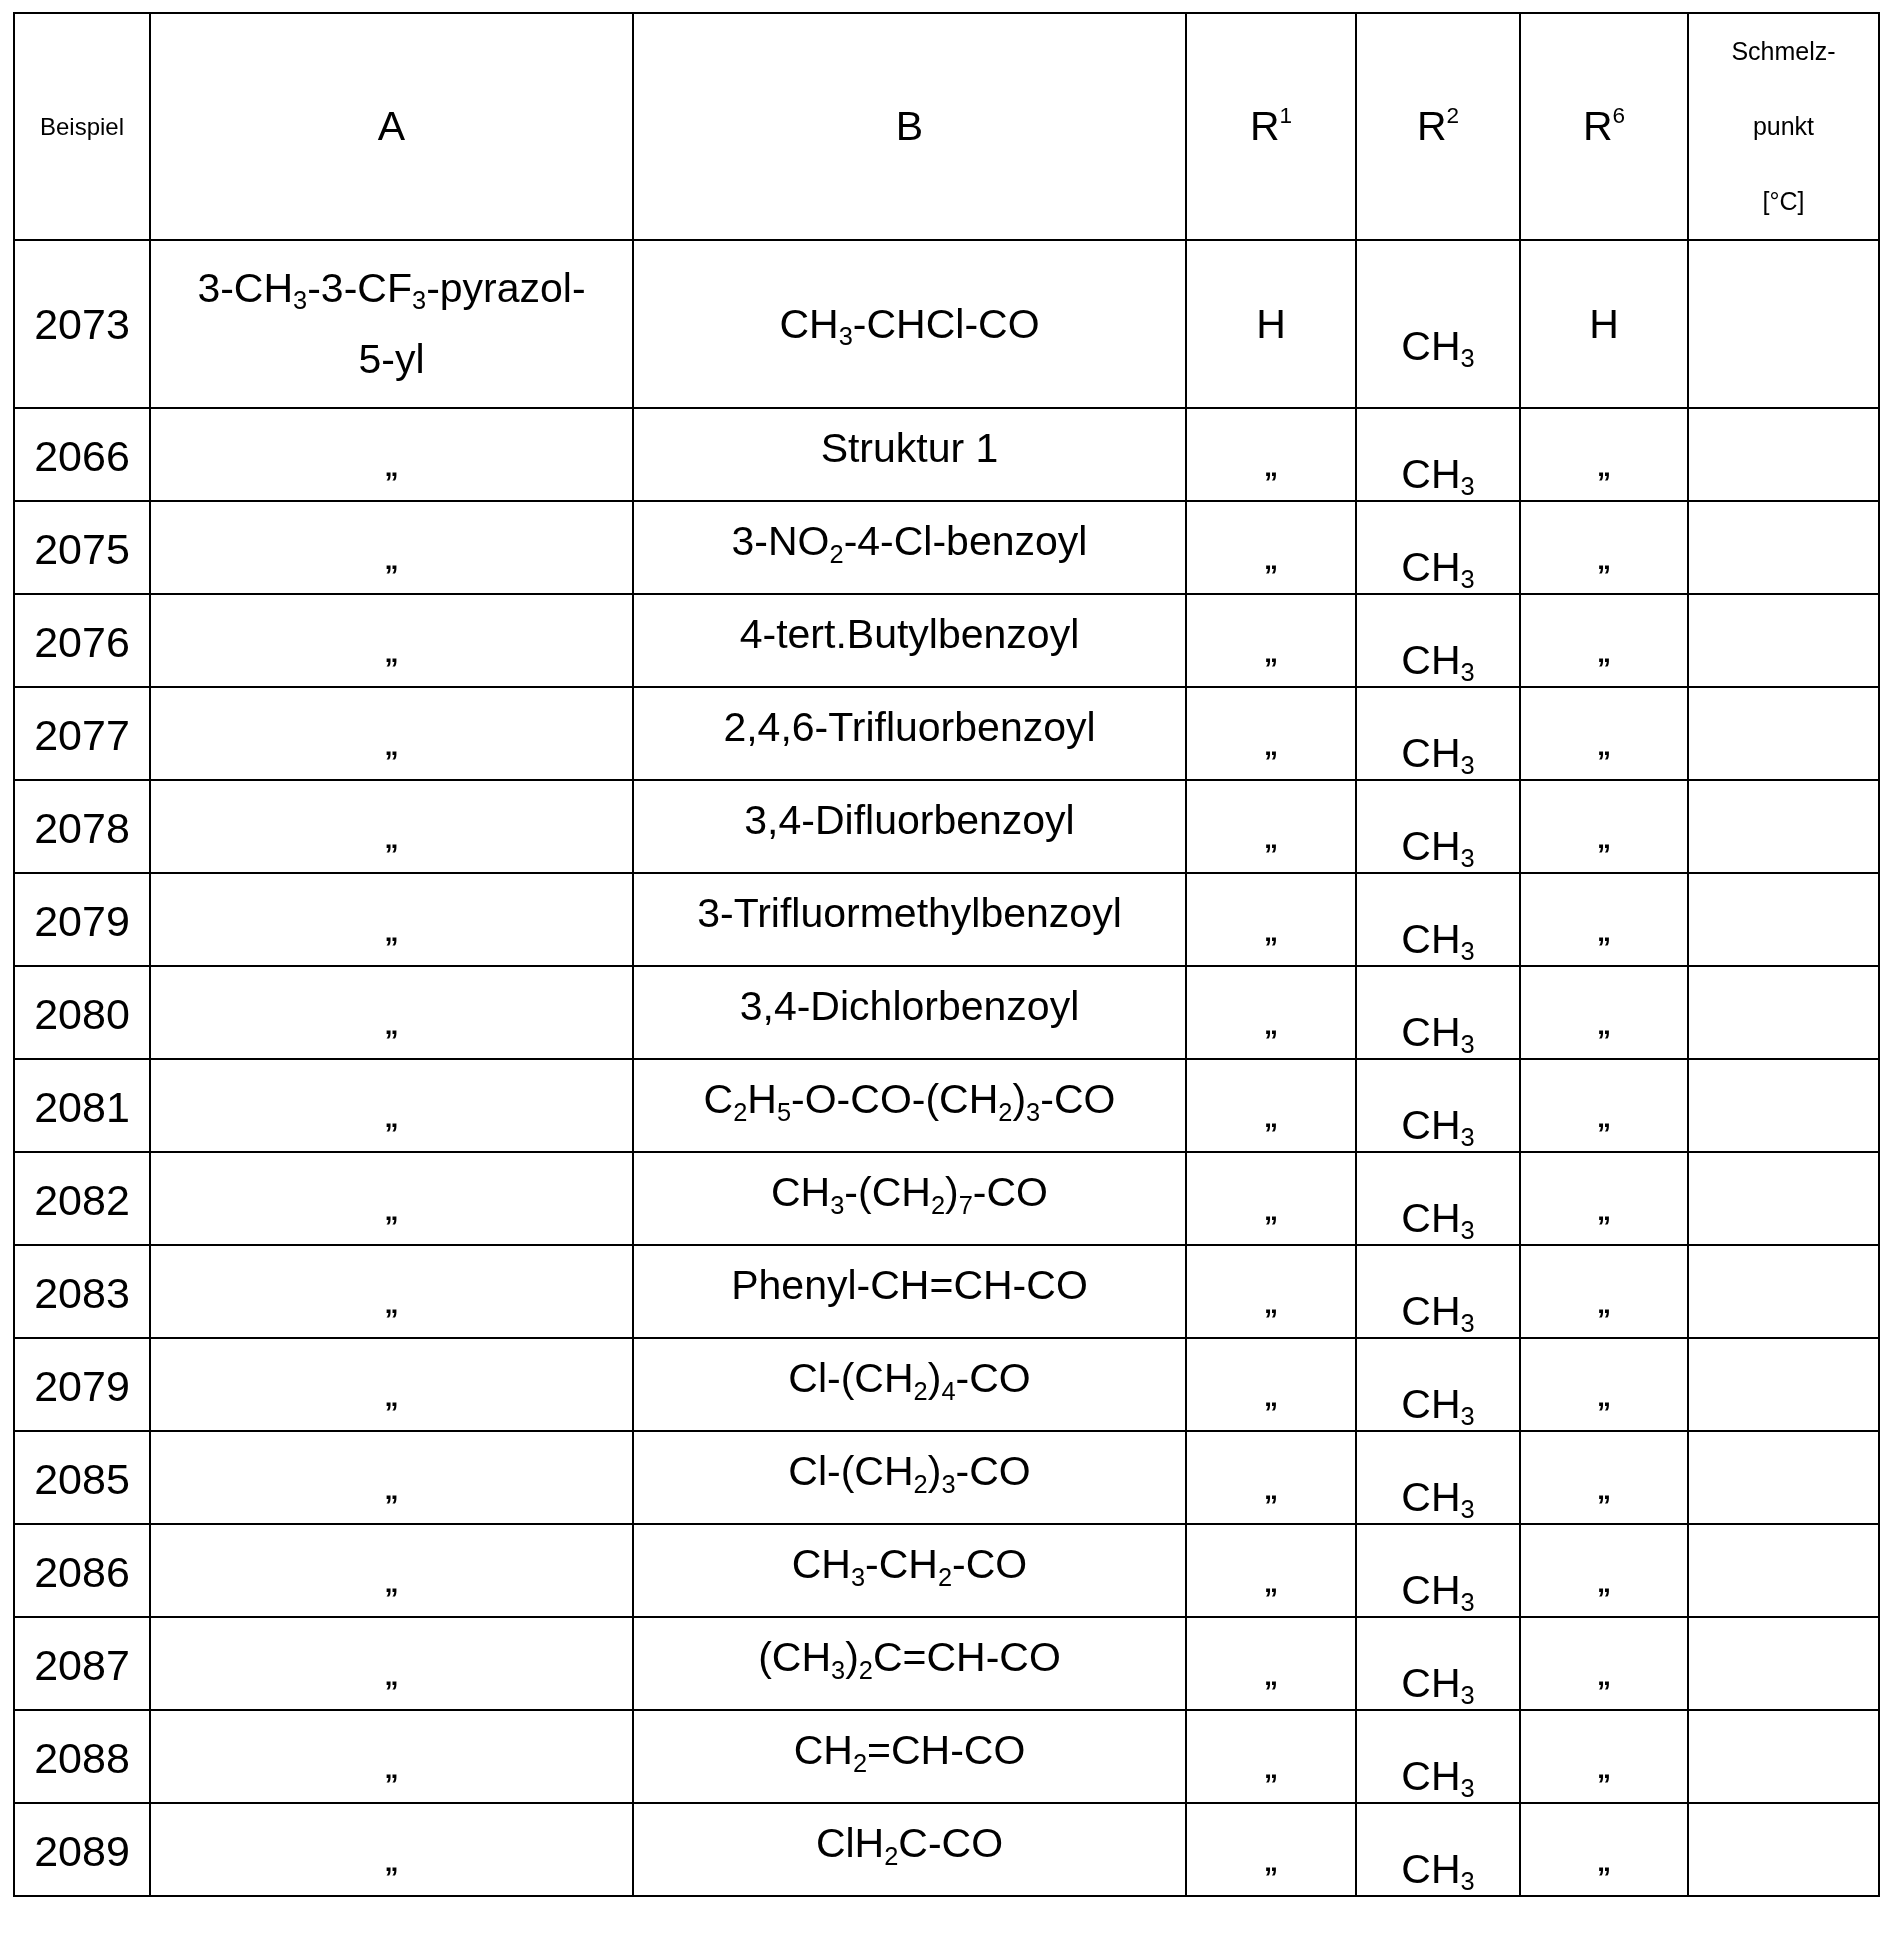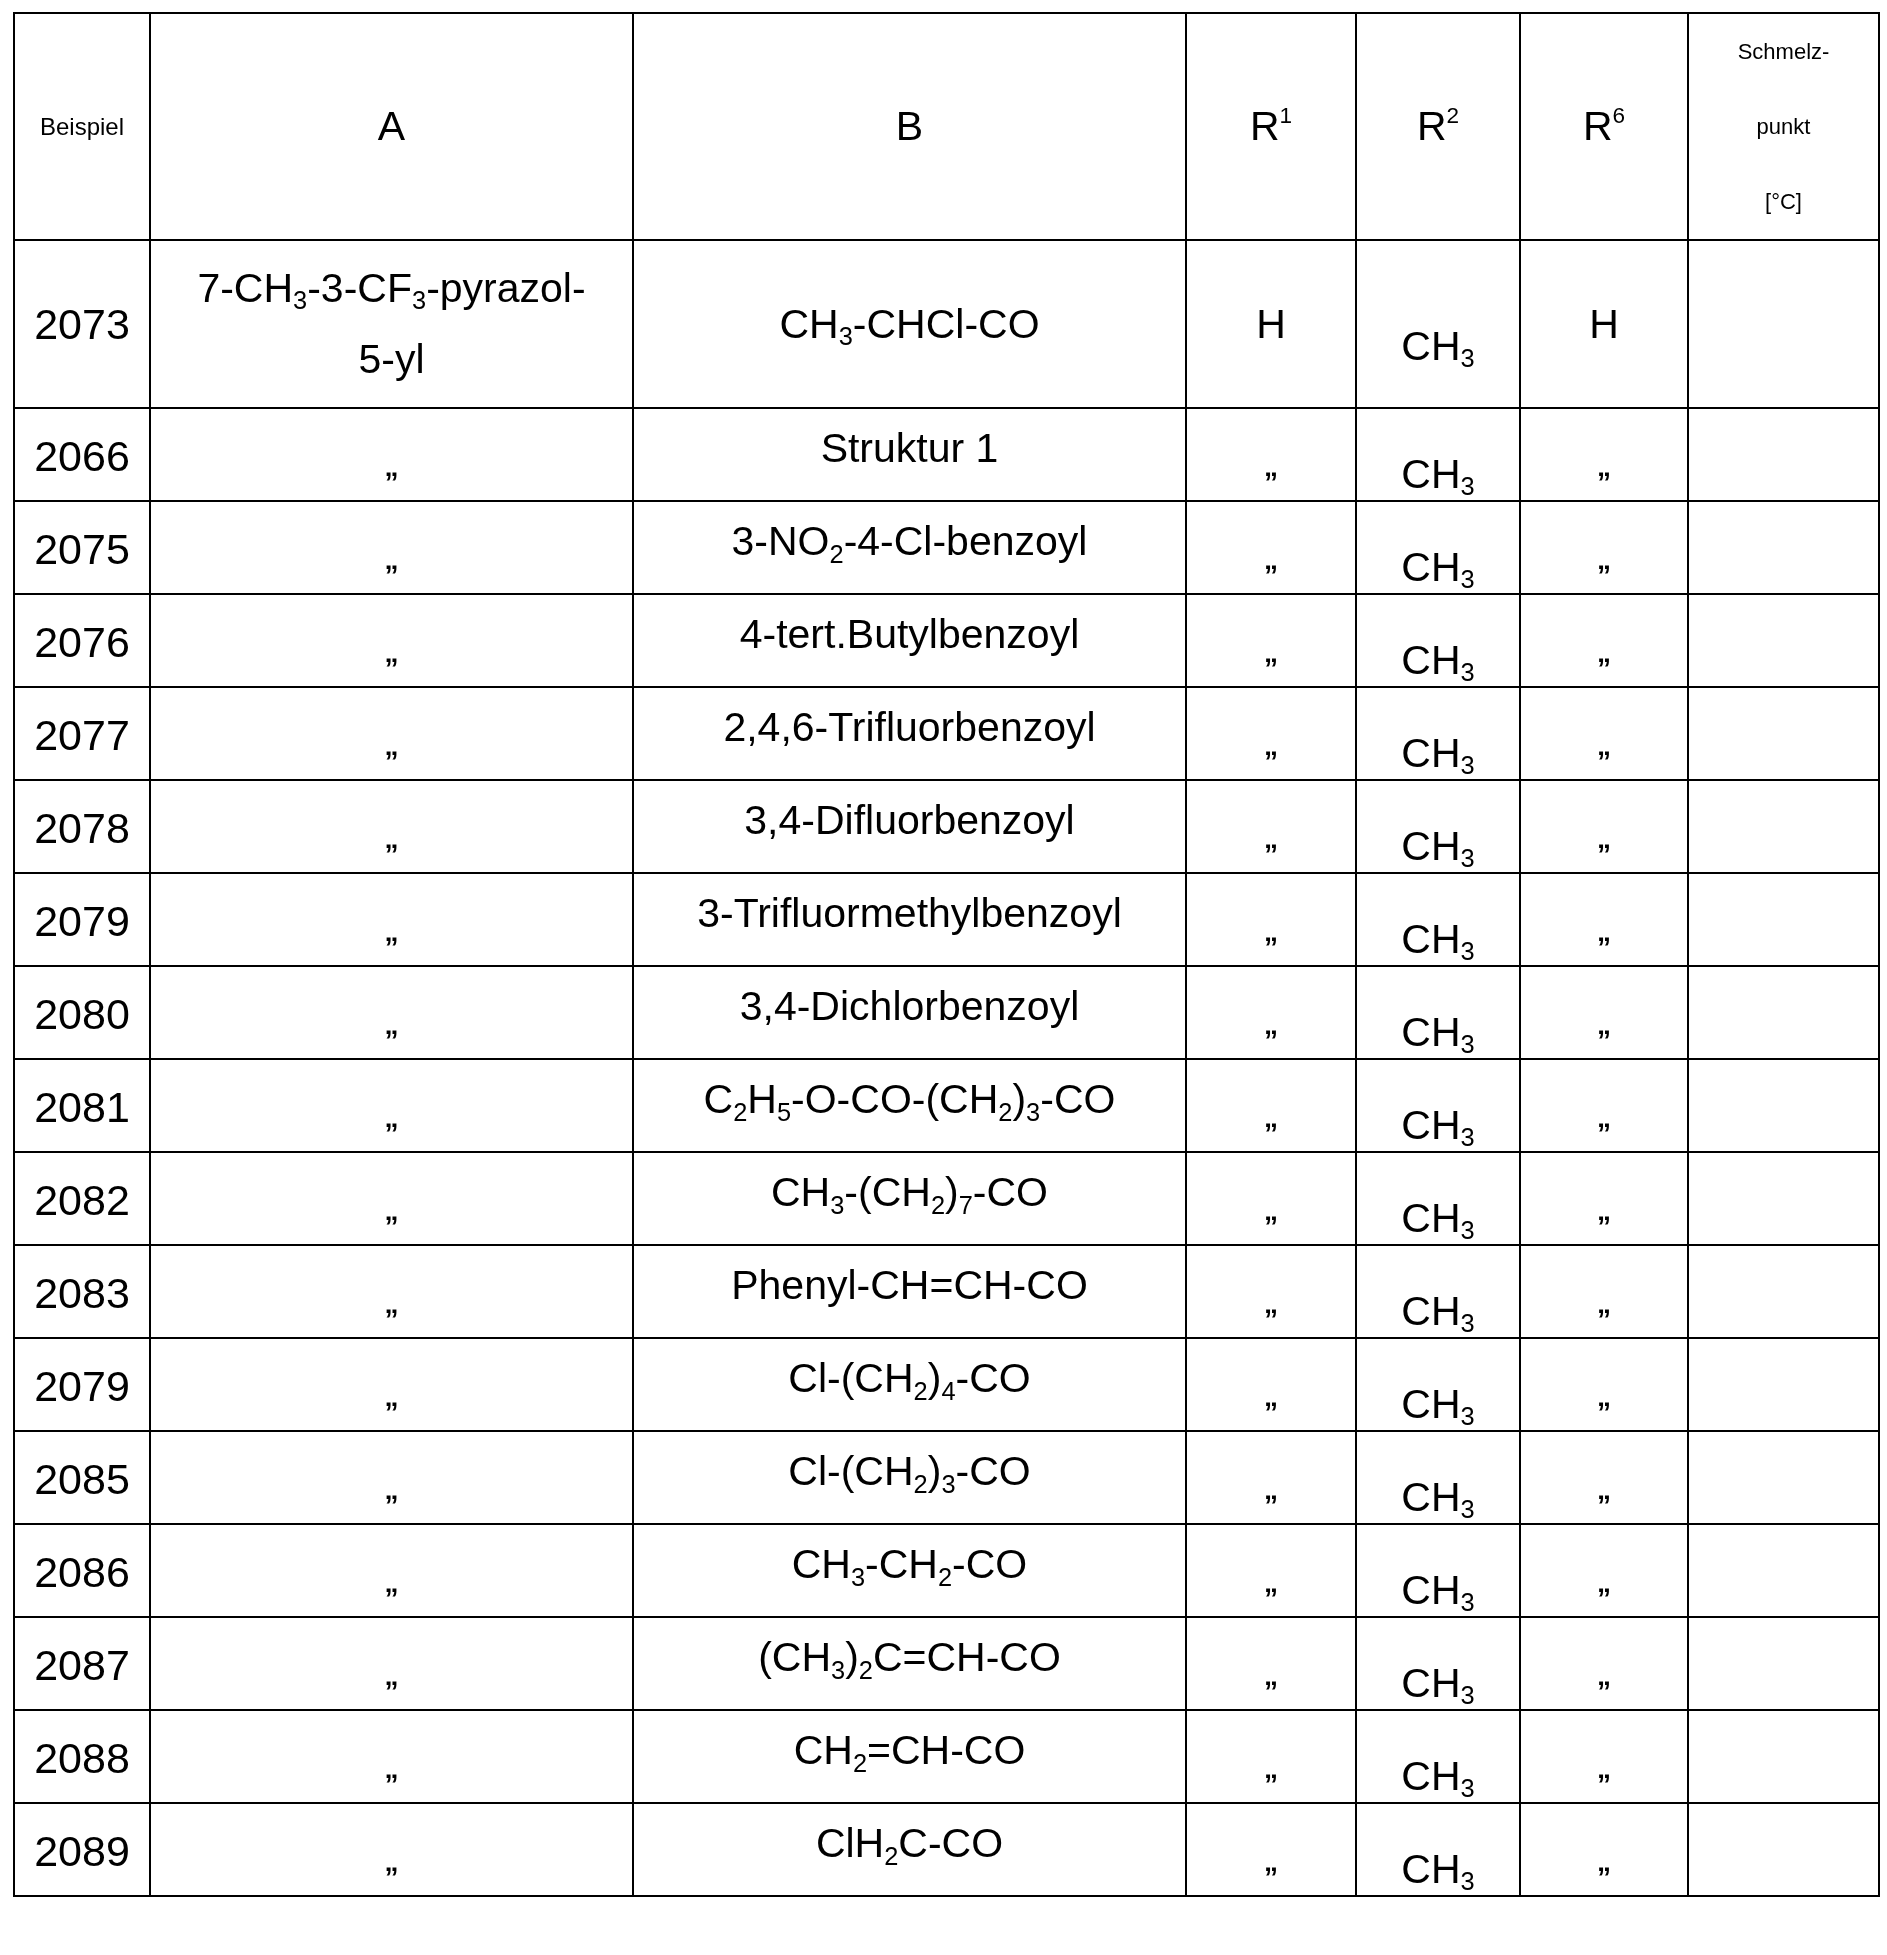--- a/index.html
+++ b/index.html
@@ -8,21 +8,21 @@
   table.doc {
     position: absolute; left: 13px; top: 12px;
     width: 1864px; border-collapse: collapse; table-layout: fixed;
   }
   table.doc td, table.doc th {
     border: 2.8px solid #000; padding: 0; text-align: center;
     font-weight: normal; overflow: hidden;
   }
   tr.hdr th { height: 209px; font-size: 41px; vertical-align: middle; }
   tr.hdr th.c0 { font-size: 24px; }
-  tr.hdr th.c7 { font-size: 22px; line-height: 75px; }
+  tr.hdr th.c7 { font-size: 25px; line-height: 75px; }
   tr.hdr th .hl { display: block; }
   tr.first td { height: 166px; }
   tr.row td { height: 85px; }
   td { font-size: 41px; vertical-align: middle; }
   td .t { display: inline-block; transform: translateY(-5.6px); }
   td.c0 .t { transform: translateY(1.9px); font-size: 43px; }
   td.c1 .t, td.c3 .t, td.c5 .t { transform: translateY(5.6px); }
   td.ditto .t { font-size: 28px; font-weight: bold; transform: translateY(7.5px); }
   td.c4 .t { transform: translateY(-1.9px); margin-top: 44px; }
   tr.first td .t { transform: translateY(0); }
@@ -54,21 +54,21 @@
       <th class="c7">
         <span class="hl">Schmelz-</span>
         <span class="hl">punkt</span>
         <span class="hl">[°C]</span>
       </th>
     </tr>
   </thead>
   <tbody id="tbody">
       <tr class="first">
         <td class="c0"><span class="t">2073</span></td>
-        <td class="c1"><span class="t"><span>7-CH</span><sub>3</sub><span>-3-CF</span><sub>3</sub><span>-pyrazol-</span><br><span>5-yl</span></span></td>
+        <td class="c1"><span class="t"><span>3-CH</span><sub>3</sub><span>-3-CF</span><sub>3</sub><span>-pyrazol-</span><br><span>5-yl</span></span></td>
         <td class="c2"><span class="t"><span>CH</span><sub>3</sub><span>-CHCl-CO</span></span></td>
         <td class="c3"><span class="t">H</span></td>
         <td class="c4"><span class="t"><span>CH</span><sub>3</sub></span></td>
         <td class="c5"><span class="t">H</span></td>
         <td class="c6"><span class="t"></span></td>
       </tr>
       <tr class="row">
         <td class="c0"><span class="t">2066</span></td>
         <td class="c1 ditto"><span class="t">„</span></td>
         <td class="c2"><span class="t"><span>Struktur 1</span></span></td>

